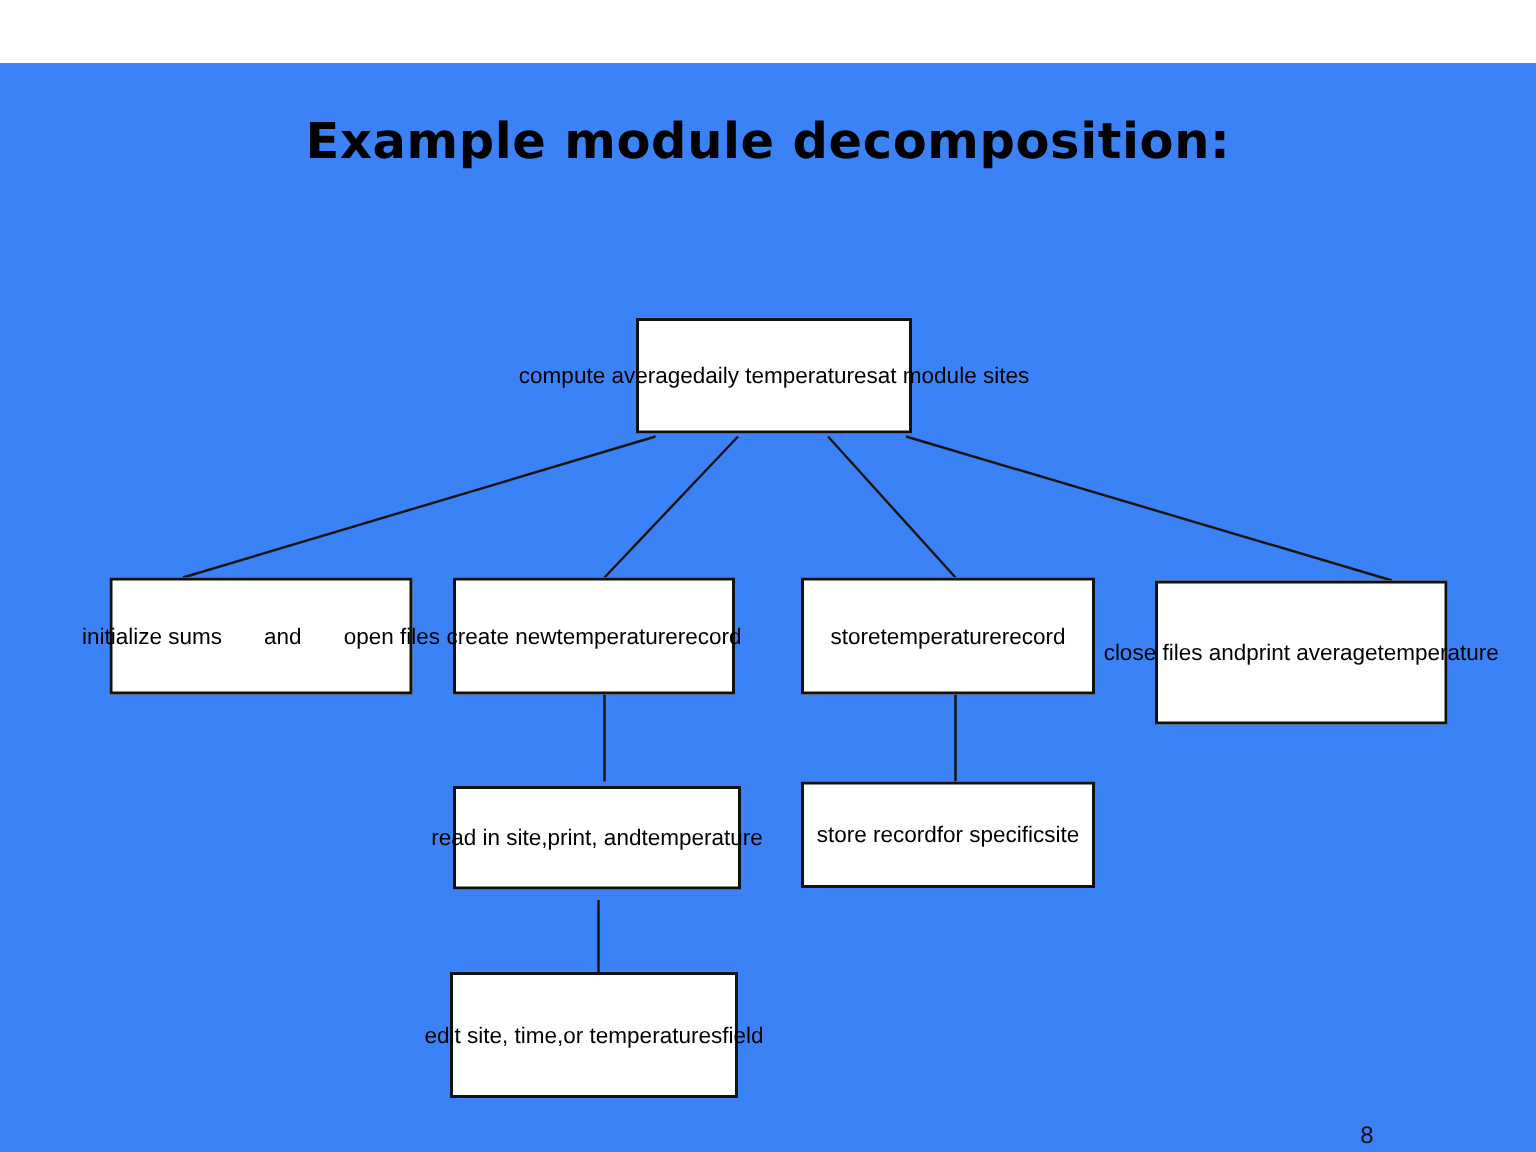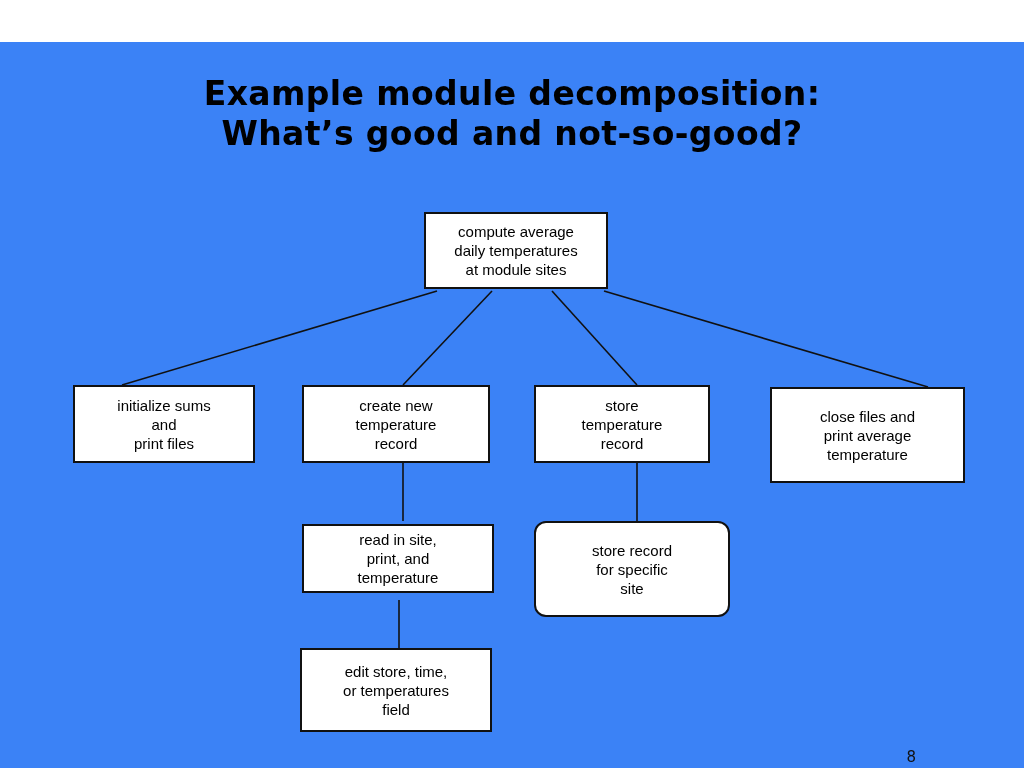--- a/index.html
+++ b/index.html
@@ -58,21 +58,21 @@
     top: 0;
     width: 1024px;
     height: 768px;
   }
   .node-box {
     position: absolute;
     box-sizing: border-box;
     border: 2px solid #111111;
     background: #ffffff;
     display: flex;
-    flex-direction: column;
+    flex-direction: row;
     align-items: center;
     justify-content: center;
   }
   .node-line {
     display: block;
     font-family: "Liberation Sans", sans-serif;
     font-size: 15px;
     line-height: 19px;
     color: #000000;
     white-space: pre;
@@ -88,73 +88,72 @@
     color: #111111;
   }
 </style>
 </head>
 <body>
 
 <div id="slide">
 
   <div id="title-block">
     <span class="title-line" id="title-line-1">Example module decomposition:</span>
-    <span class="title-line" id="title-line-2">What’s good and not-so-good?</span>
   </div>
 
   <div id="diagram-area">
     <svg id="diagram-svg" viewBox="0 0 1024 768">
       <g id="edge-group" stroke="#111111" stroke-width="1.6" fill="none">
           <line x1="437" y1="249" x2="122" y2="343"></line>
           <line x1="492" y1="249" x2="403" y2="343"></line>
           <line x1="552" y1="249" x2="637" y2="343"></line>
           <line x1="604" y1="249" x2="928" y2="345"></line>
           <line x1="403" y1="421" x2="403" y2="479"></line>
           <line x1="637" y1="421" x2="637" y2="479"></line>
           <line x1="399" y1="558" x2="399" y2="606"></line>
         </g>
     </svg>
     <div id="node-group">
         <div class="node-box" style="left: 424px; top: 170px; width: 184px; height: 77px;">
           <span class="node-line">compute average</span>
           <span class="node-line">daily temperatures</span>
           <span class="node-line">at module sites</span>
         </div>
-        <div class="node-box" style="left: 73px; top: 343px; width: 182px; height: 78px;">
+        <div class="node-box" style="left: 73px; top: 343px; width: 202px; height: 78px; gap: 28px;">
           <span class="node-line">initialize sums</span>
           <span class="node-line">and</span>
-          <span class="node-line">print files</span>
+          <span class="node-line">open files</span>
         </div>
         <div class="node-box" style="left: 302px; top: 343px; width: 188px; height: 78px;">
           <span class="node-line">create new</span>
           <span class="node-line">temperature</span>
           <span class="node-line">record</span>
         </div>
-        <div class="node-box" style="left: 534px; top: 343px; width: 176px; height: 78px;">
+        <div class="node-box" style="left: 534px; top: 343px; width: 196px; height: 78px;">
           <span class="node-line">store</span>
           <span class="node-line">temperature</span>
           <span class="node-line">record</span>
         </div>
         <div class="node-box" style="left: 770px; top: 345px; width: 195px; height: 96px;">
           <span class="node-line">close files and</span>
           <span class="node-line">print average</span>
           <span class="node-line">temperature</span>
         </div>
         <div class="node-box" style="left: 302px; top: 482px; width: 192px; height: 69px;">
           <span class="node-line">read in site,</span>
           <span class="node-line">print, and</span>
           <span class="node-line">temperature</span>
         </div>
-        <div class="node-box" style="left: 534px; top: 479px; width: 196px; height: 96px; border-radius: 12px;">
+        <div class="node-box" style="left: 534px; top: 479px; width: 196px; height: 71px;">
           <span class="node-line">store record</span>
           <span class="node-line">for specific</span>
           <span class="node-line">site</span>
         </div>
         <div class="node-box" style="left: 300px; top: 606px; width: 192px; height: 84px;">
-          <span class="node-line">edit store, time,</span>
+          <span class="node-line">edit site, time,</span>
           <span class="node-line">or temperatures</span>
           <span class="node-line">field</span>
         </div>
       </div>
   </div>
 
   <div id="page-number">8</div>
 
 </div>
 

